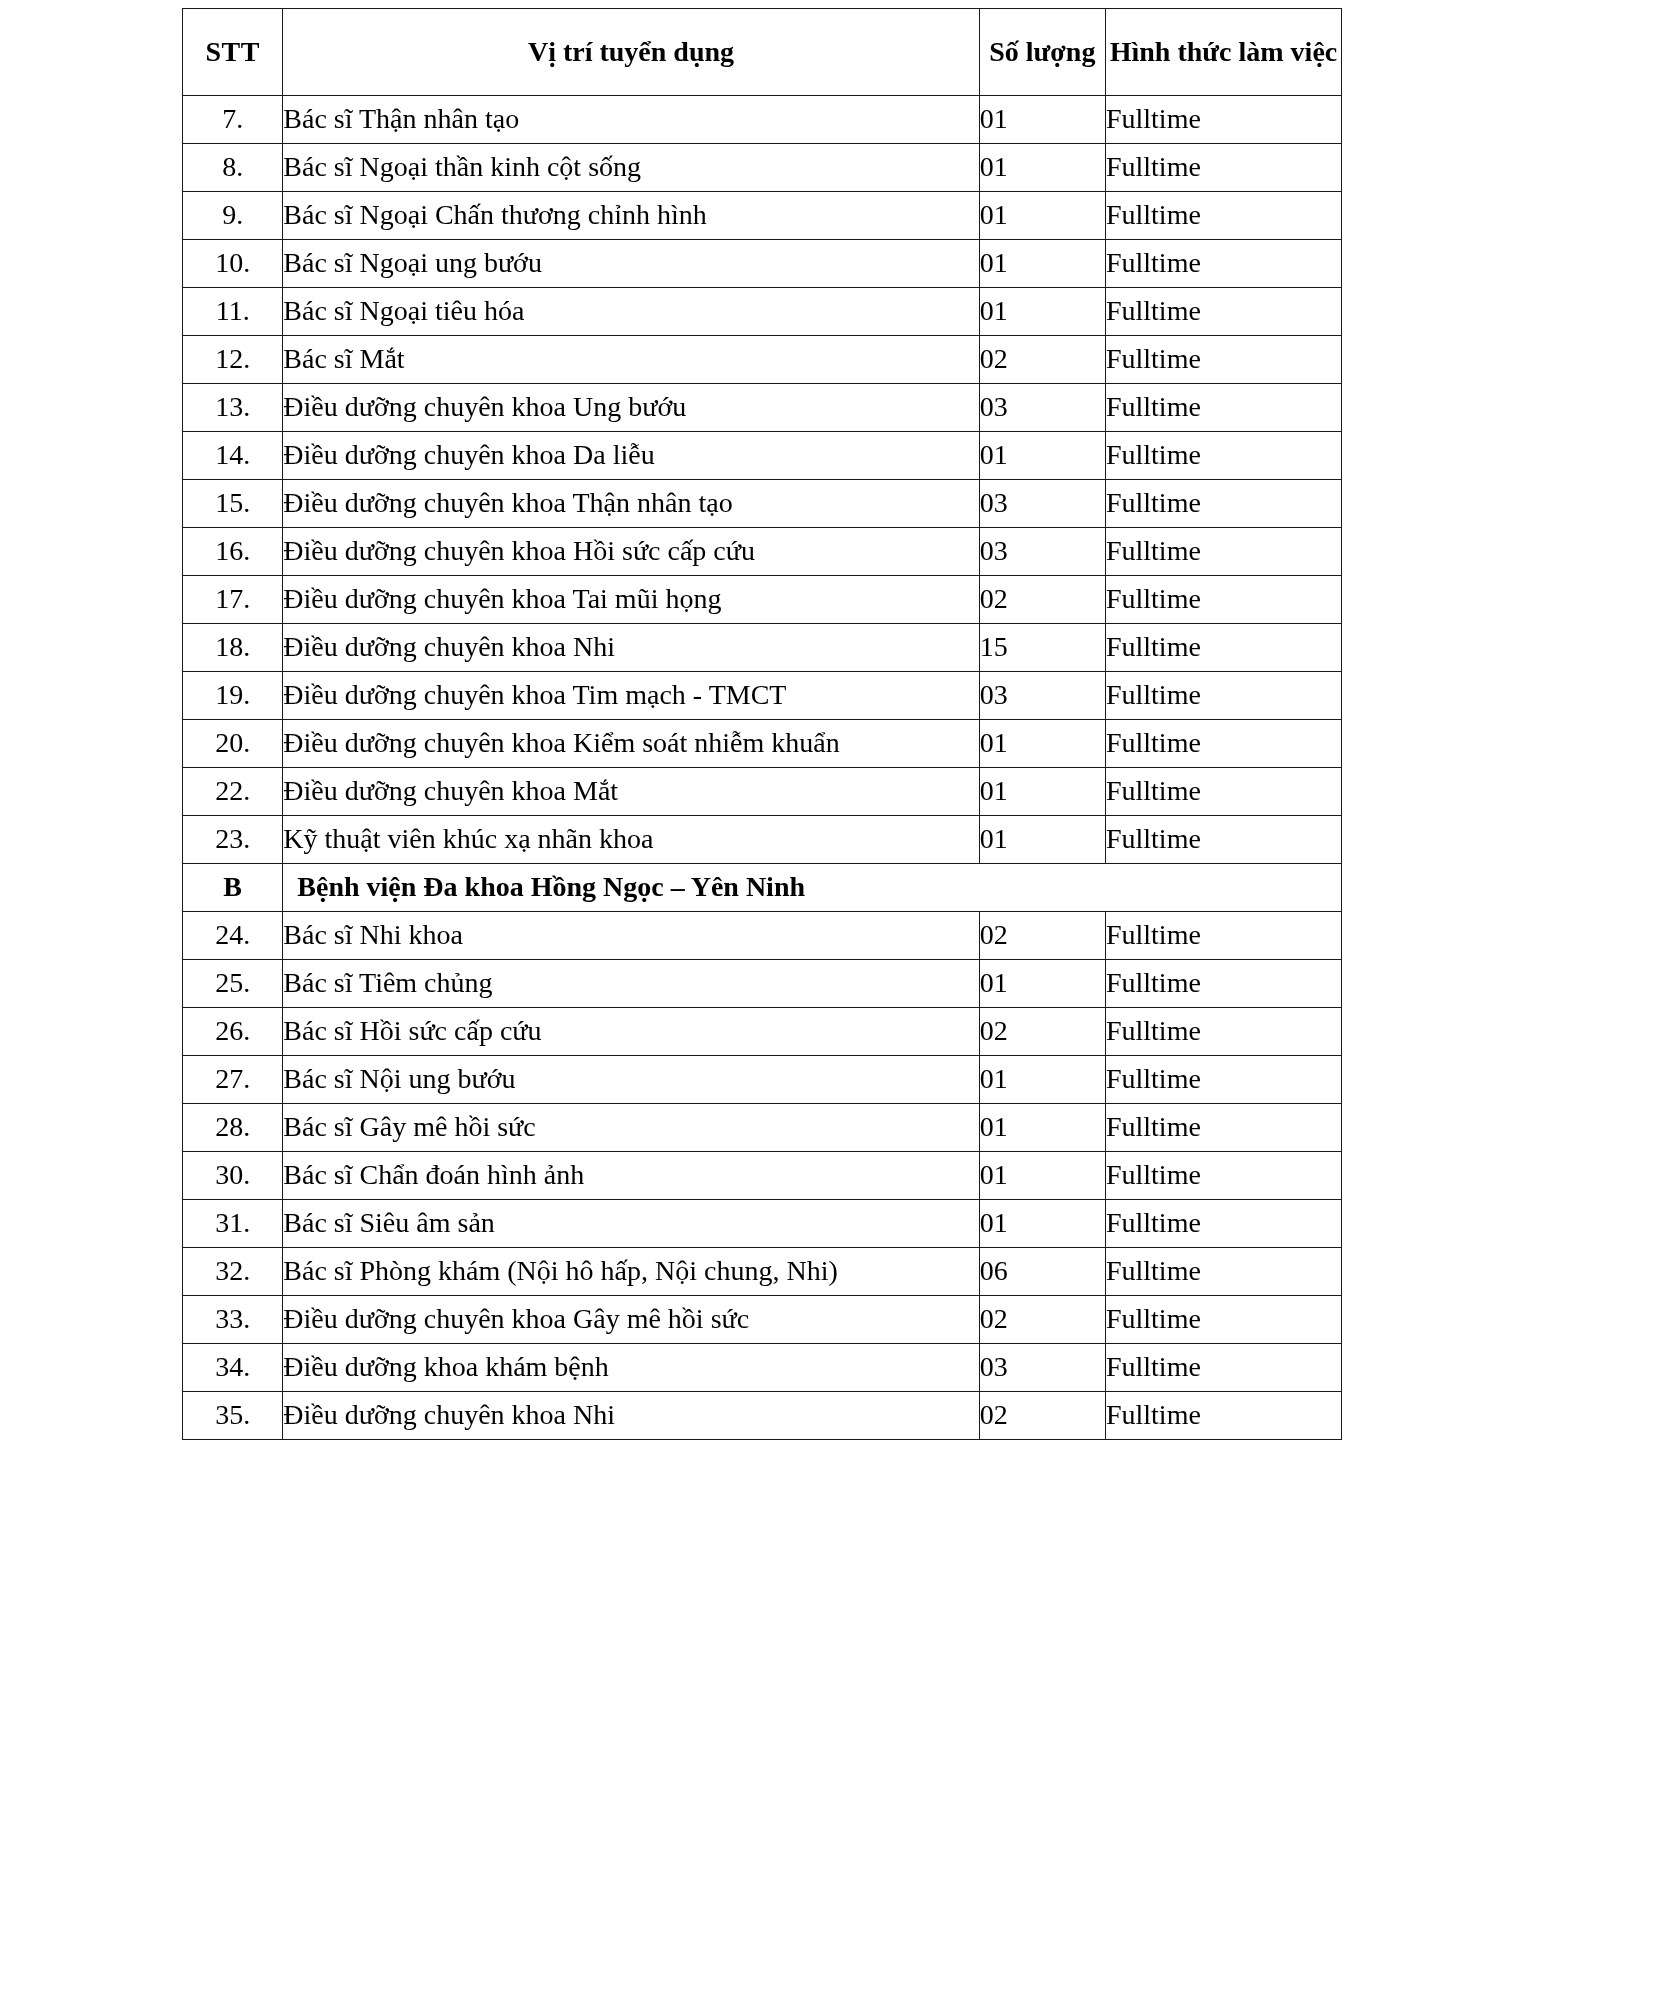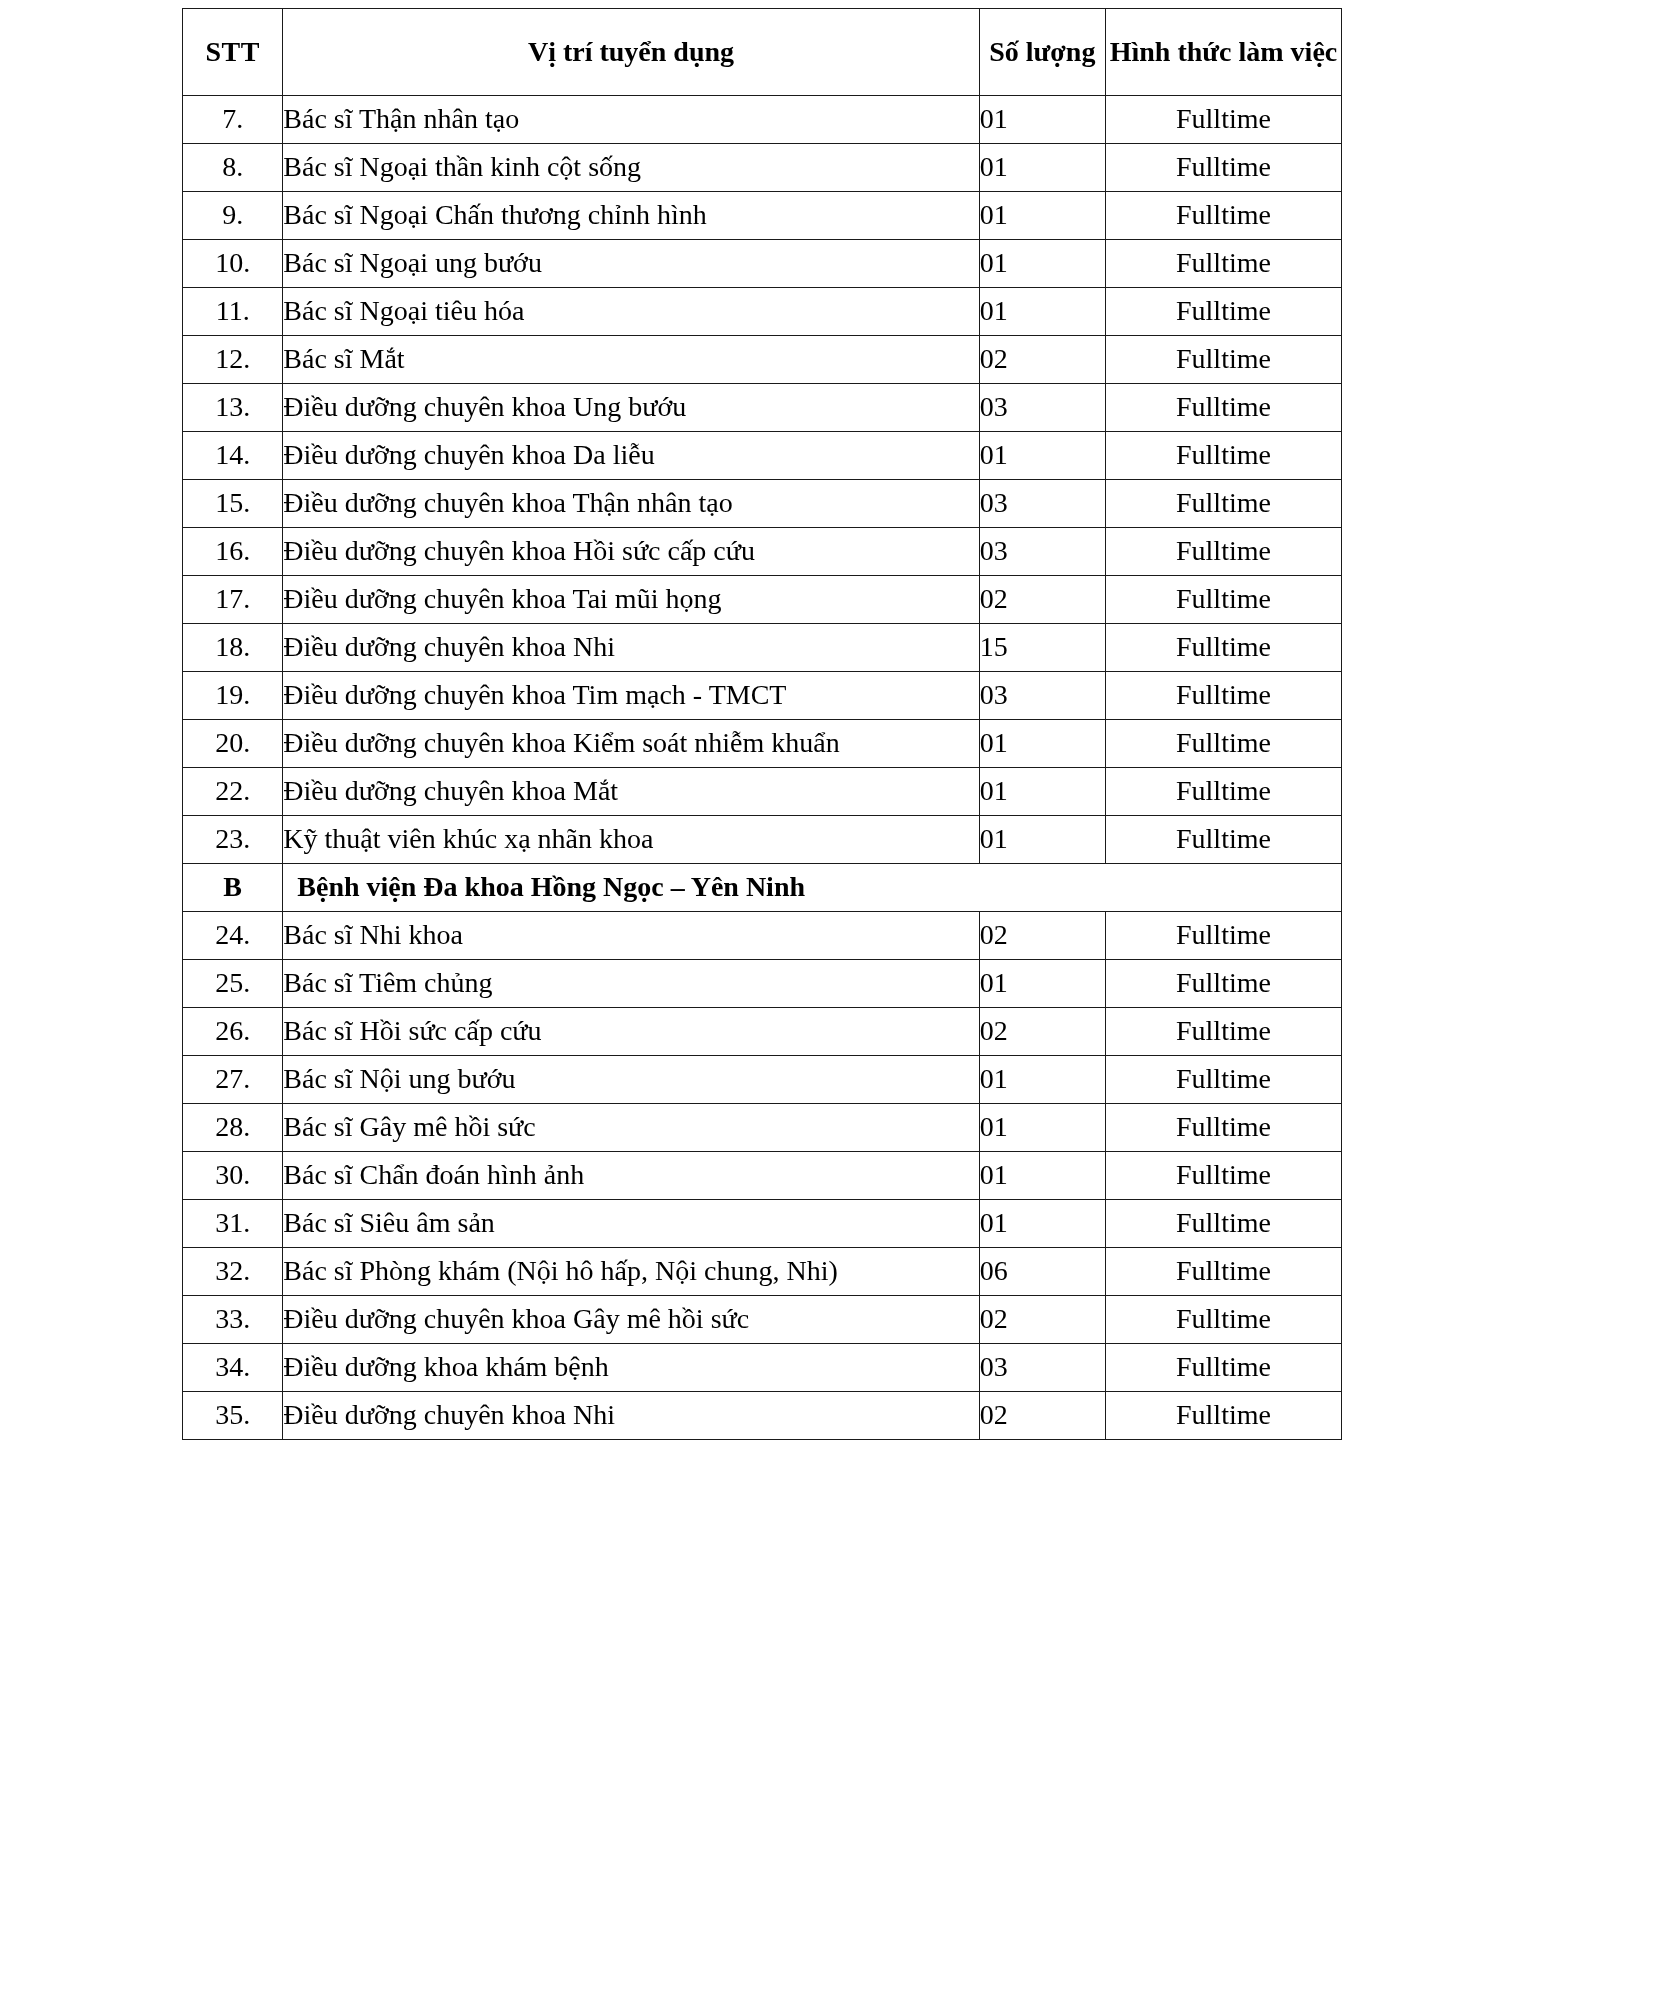--- a/index.html
+++ b/index.html
@@ -65,21 +65,21 @@
     text-align: left;
     padding: 3px 6px 5px 14px;
     font-size: 28px;
     white-space: nowrap;
   }
   td.cell-qty {
     padding: 3px 4px 5px 4px;
     font-size: 28px;
   }
   td.cell-mode {
-    text-align: center;
+    text-align: left;
     padding: 3px 4px 5px 4px;
     font-size: 28px;
   }
 
   
   tr.section-row td.cell-stt,
   tr.section-row td.cell-position {
     font-weight: bold;
   }
   tr.section-row td.cell-position {

